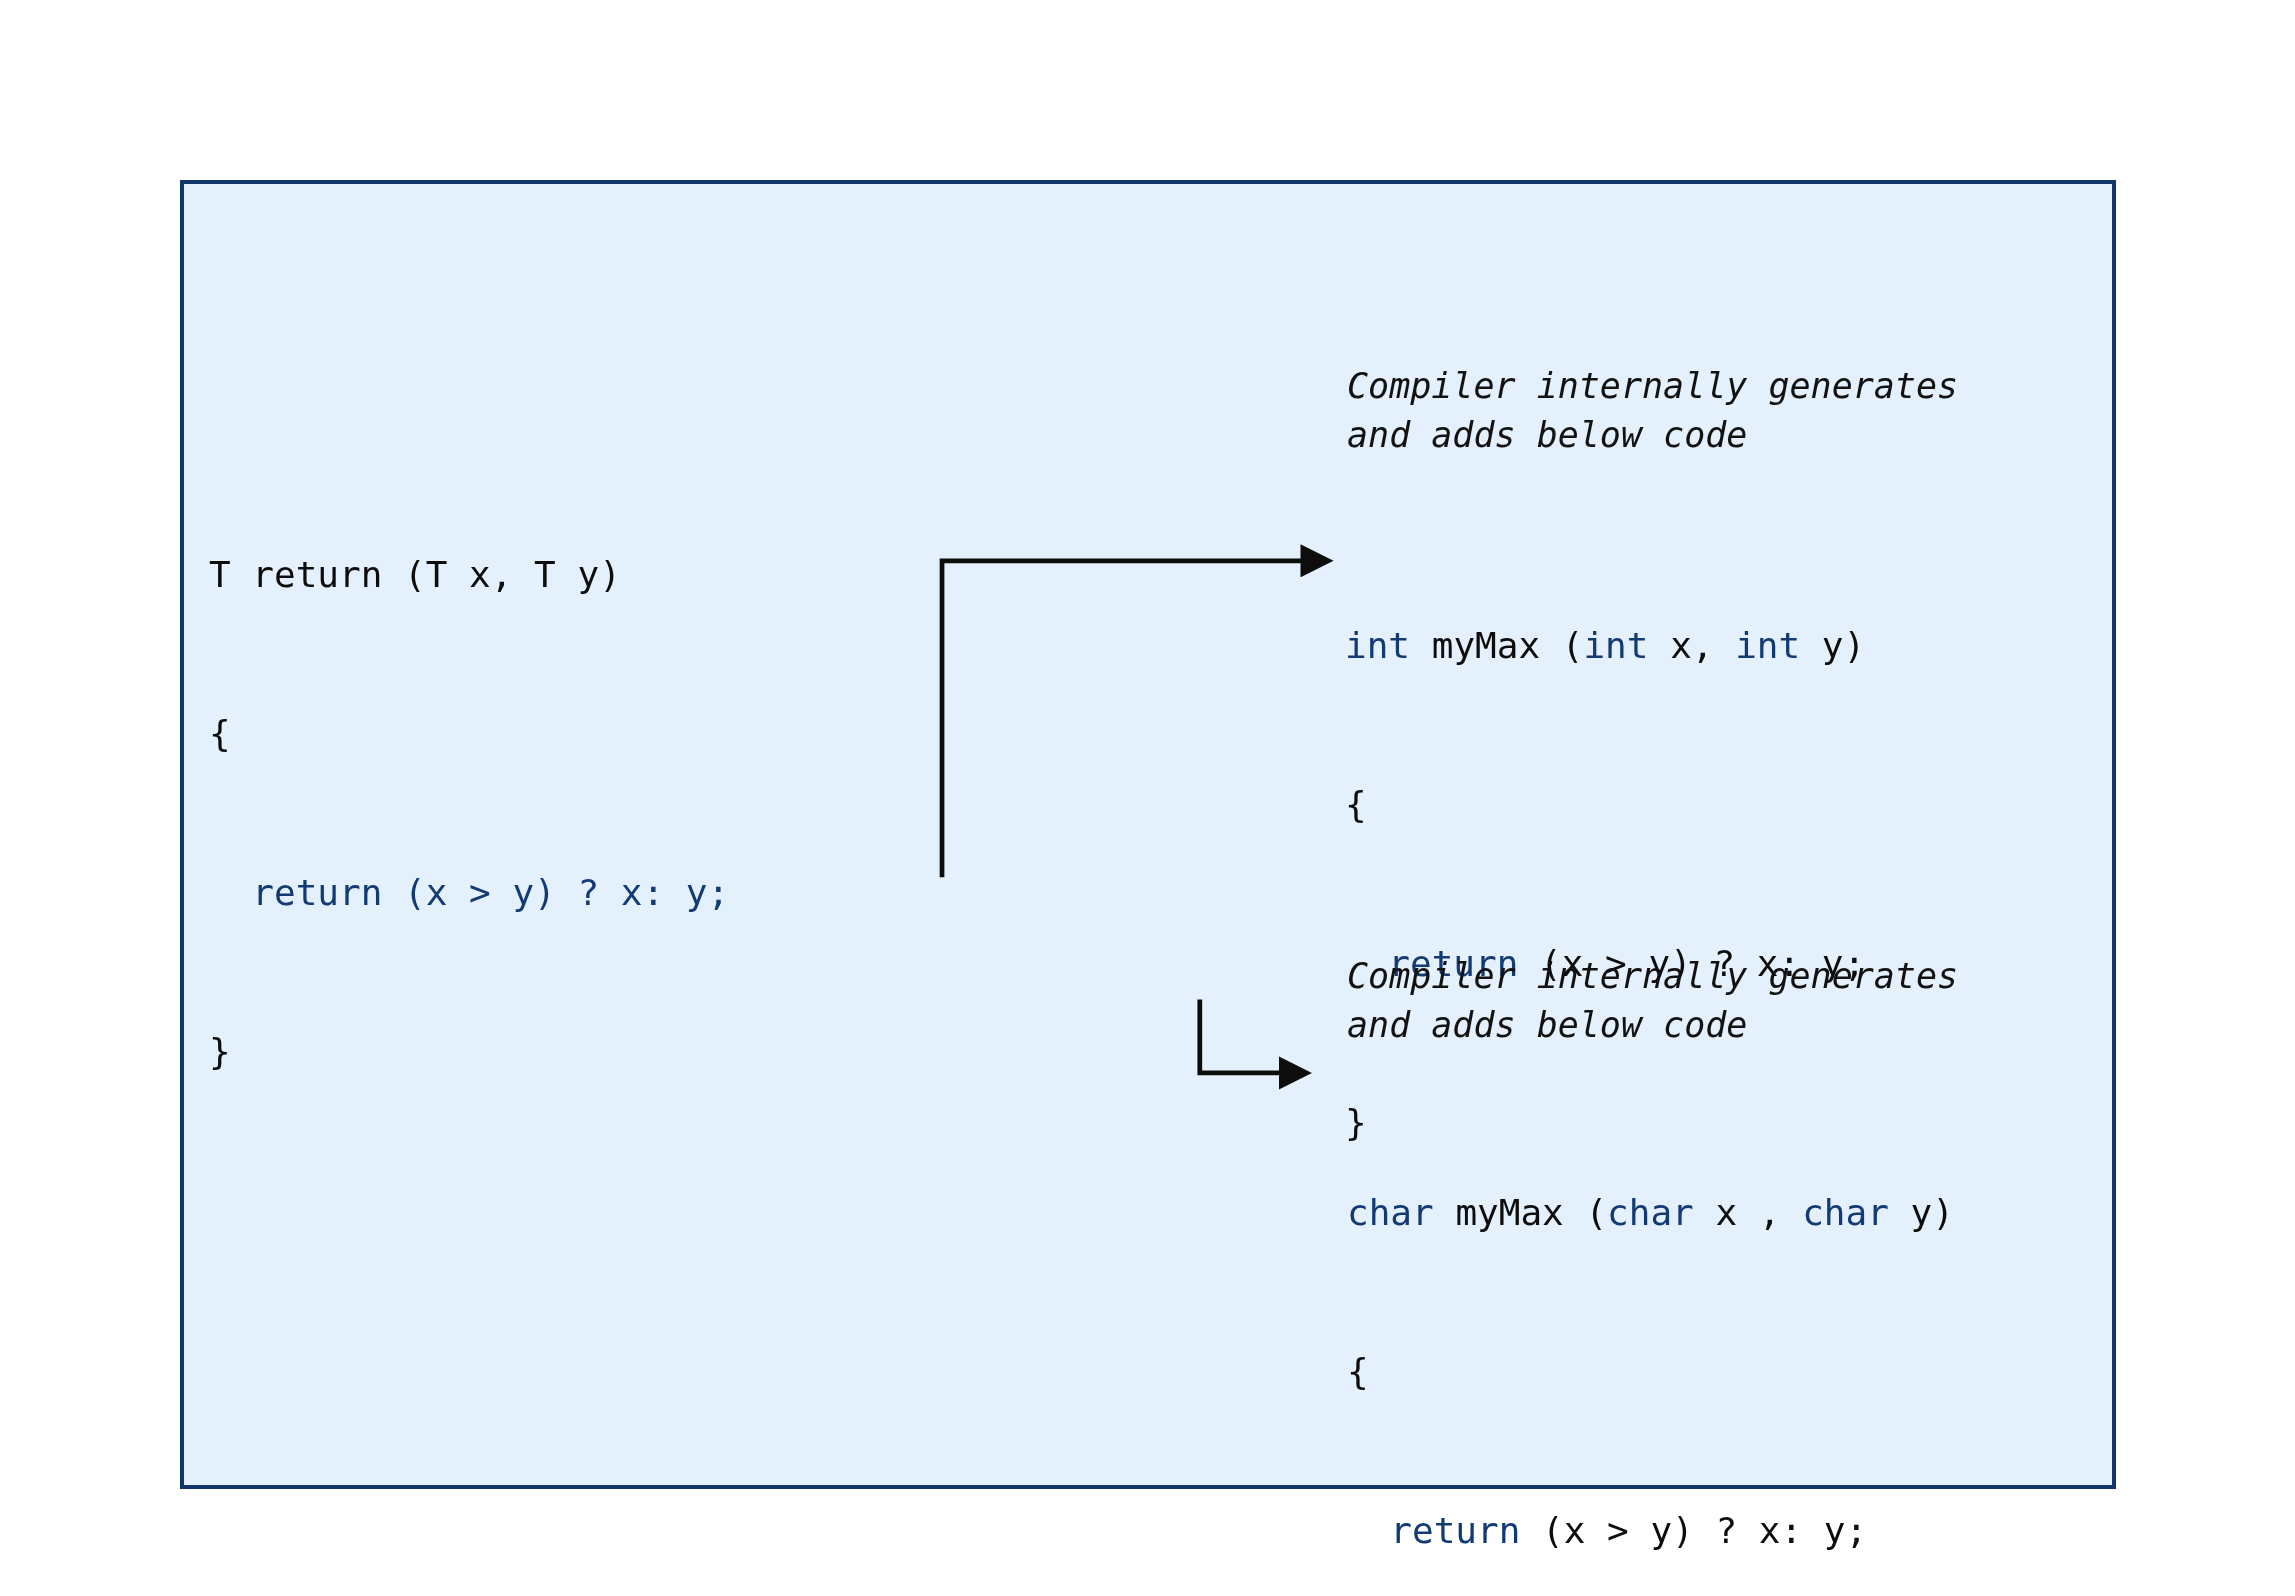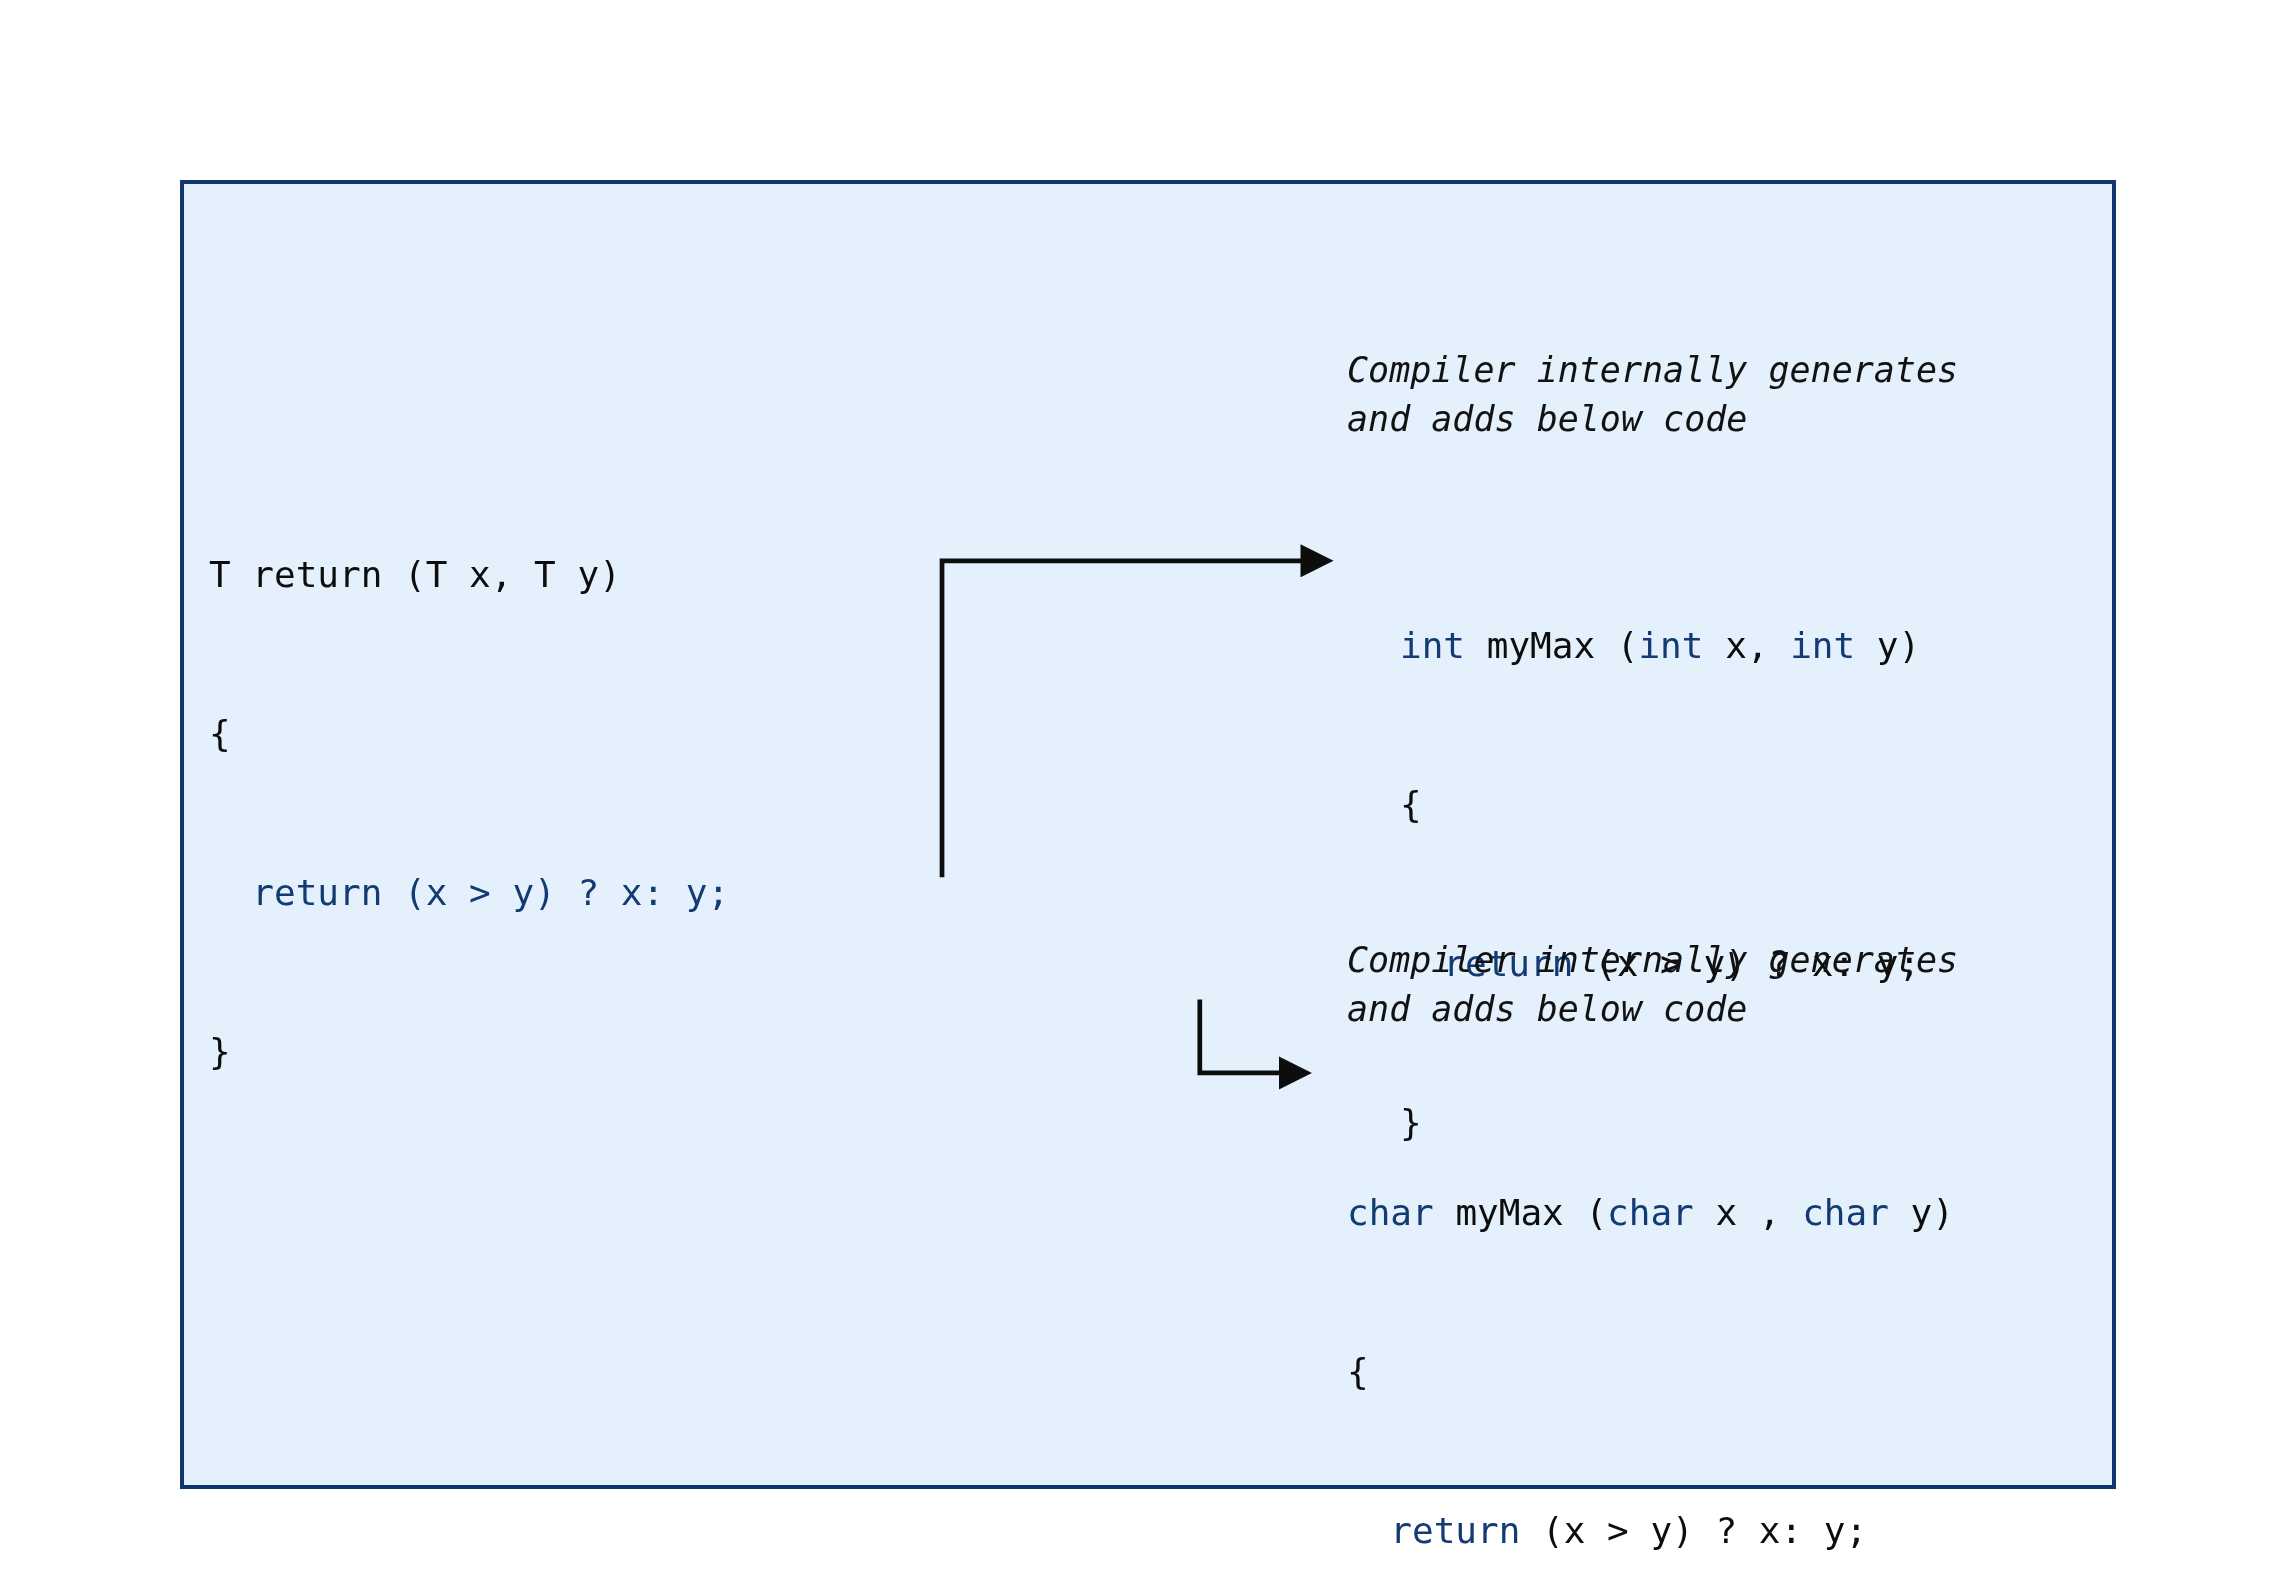--- a/index.html
+++ b/index.html
@@ -47,25 +47,26 @@
   
   .note-text {
     position: absolute;
     font-family: "DejaVu Sans Mono", monospace;
     font-style: italic;
     font-size: 35px;
     line-height: 49px;
     color: #121212;
     white-space: pre-line;
     letter-spacing: 0px;
+    margin-top: 16px;
   }
   #note-int   { left: 1347px; top: 346px;  width: 756px; }
   #note-char  { left: 1347px; top: 936px; width: 756px; }
 
-  #int-code   { left: 1400px; top: 513px; }
+  #int-code   { left: 1345px; top: 513px; }
   #char-code  { left: 1347px; top: 1080px; }
   #int-code .ln, #char-code .ln { display: block; height: 53px; }
 
   
   .kw      { color: #123a73; }
   .plain   { color: #0d0d0d; }
   .blueln  { color: #123a73; }
 
   
   #arrow-layer {

